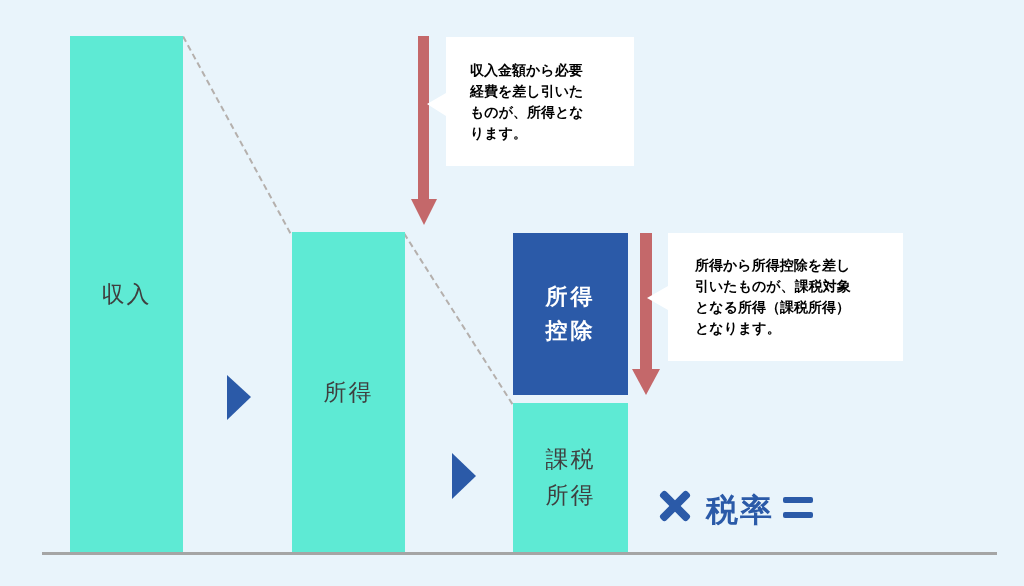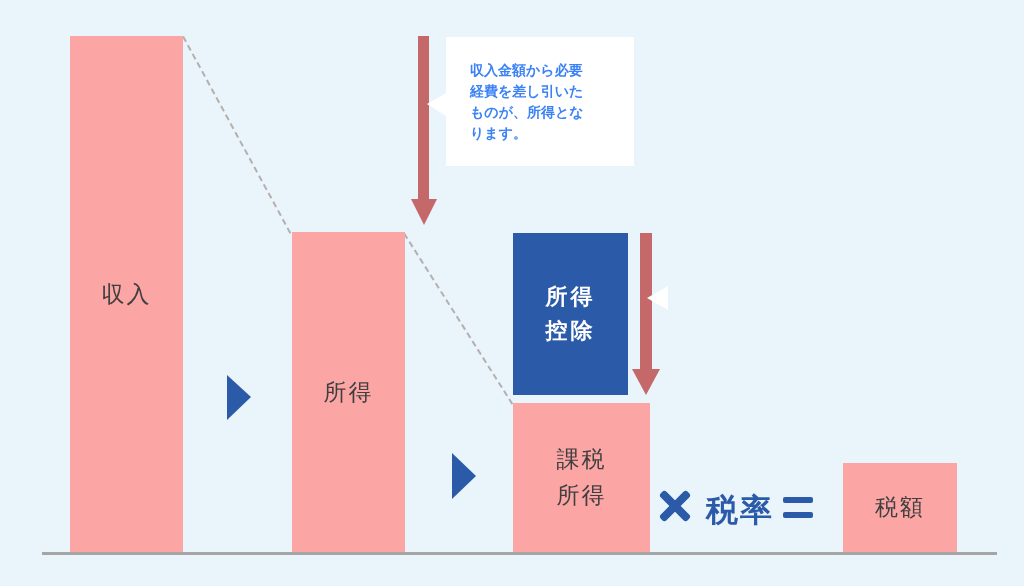--- a/index.html
+++ b/index.html
@@ -8,28 +8,28 @@
     background: #e9f4fb;
     font-family: "DejaVu Sans", "Liberation Sans", sans-serif;
     overflow: hidden;
   }
   .canvas { position: relative; width: 1024px; height: 586px; background: #e9f4fb; }
   .abs { position: absolute; }
   .multiline { white-space: pre-line; }
 
   
   .bar {
-    background: #fca5a5;
+    background: #5eead4;
     display: flex; align-items: center; justify-content: center;
     color: #3f3f3f; font-size: 23px; font-weight: 500;
     letter-spacing: 2px; text-align: center; line-height: 1.55;
   }
   .bar-income  { left: 70px;  top: 36px;  width: 113px; height: 517px; }
   .bar-shotoku { left: 292px; top: 232px; width: 113px; height: 321px; }
-  .bar-taxable { left: 513px; top: 403px; width: 137px; height: 150px; }
+  .bar-taxable { left: 513px; top: 403px; width: 115px; height: 150px; }
   .bar-tax     { left: 843px; top: 463px; width: 114px; height: 90px;  }
 
   
   .bluebox {
     background: #2b5aa8;
     display: flex; align-items: center; justify-content: center;
     color: #ffffff; font-size: 22px; font-weight: 700;
     letter-spacing: 3px; text-align: center; line-height: 1.55;
   }
   .box-expenses  { left: 292px; top: 36px;  width: 113px; height: 189px; }
@@ -46,21 +46,21 @@
   
   .redshaft { background: #c4686a; }
   .arrow1-shaft { left: 418px; top: 36px;  width: 11px; height: 164px; }
   .arrow2-shaft { left: 640px; top: 233px; width: 12px; height: 137px; }
   .redhead { width: 0; height: 0; border-style: solid; }
   .arrow1-head { left: 411px; top: 199px; border-width: 26px 13px 0 13px; border-color: #c4686a transparent transparent transparent; }
   .arrow2-head { left: 632px; top: 369px; border-width: 26px 14px 0 14px; border-color: #c4686a transparent transparent transparent; }
 
   
   .bubble {
-    background: #ffffff; color: #3b82f6;
+    background: #ffffff; color: #000000;
     font-size: 14px; font-weight: 600; line-height: 21px;
     display: flex; align-items: center; box-sizing: border-box;
   }
   .bubble1 { left: 446px; top: 37px;  width: 188px; height: 129px; padding-left: 24px; }
   .bubble2 { left: 668px; top: 233px; width: 235px; height: 128px; padding-left: 27px; }
   .tail { width: 0; height: 0; border-style: solid; }
   .tail1 { left: 427px; top: 93px;  border-width: 11px 19px 12px 0; border-color: transparent #ffffff transparent transparent; }
   .tail2 { left: 647px; top: 286px; border-width: 12px 21px 12px 0; border-color: transparent #ffffff transparent transparent; }
 
   
@@ -90,41 +90,44 @@
   <div class="abs bar bar-income">
     <span class="multiline">収入</span>
   </div>
   <div class="abs bar bar-shotoku">
     <span class="multiline">所得</span>
   </div>
   <div class="abs bar bar-taxable">
     <span class="multiline">課税
 所得</span>
   </div>
-  <div class="abs bar bar-tax">
-    <span class="multiline">税額</span>
-  </div>
 
   <div class="abs bluebox box-deduction">
     <span class="multiline">所得
 控除</span>
   </div>
 
   <div class="abs redshaft arrow1-shaft"></div>
   <div class="abs redhead arrow1-head"></div>
   <div class="abs redshaft arrow2-shaft"></div>
   <div class="abs redhead arrow2-head"></div>
 
   <div class="abs bubble bubble1">
     <span class="multiline">収入金額から必要
 経費を差し引いた
 ものが、所得とな
 ります。</span>
   </div>
   <div class="abs tail tail1"></div>
+  <div class="abs bubble bubble2">
+    <span class="multiline">所得から所得控除を差し
+引いたものが、課税対象
+となる所得（課税所得）
+となります。</span>
+  </div>
   <div class="abs tail tail2"></div>
 
   <div class="abs tri tri1"></div>
   <div class="abs tri tri2"></div>
 
   <div class="abs mult">
     <div class="mbar m1"></div>
     <div class="mbar m2"></div>
   </div>
   <div class="abs rate">税率</div>

